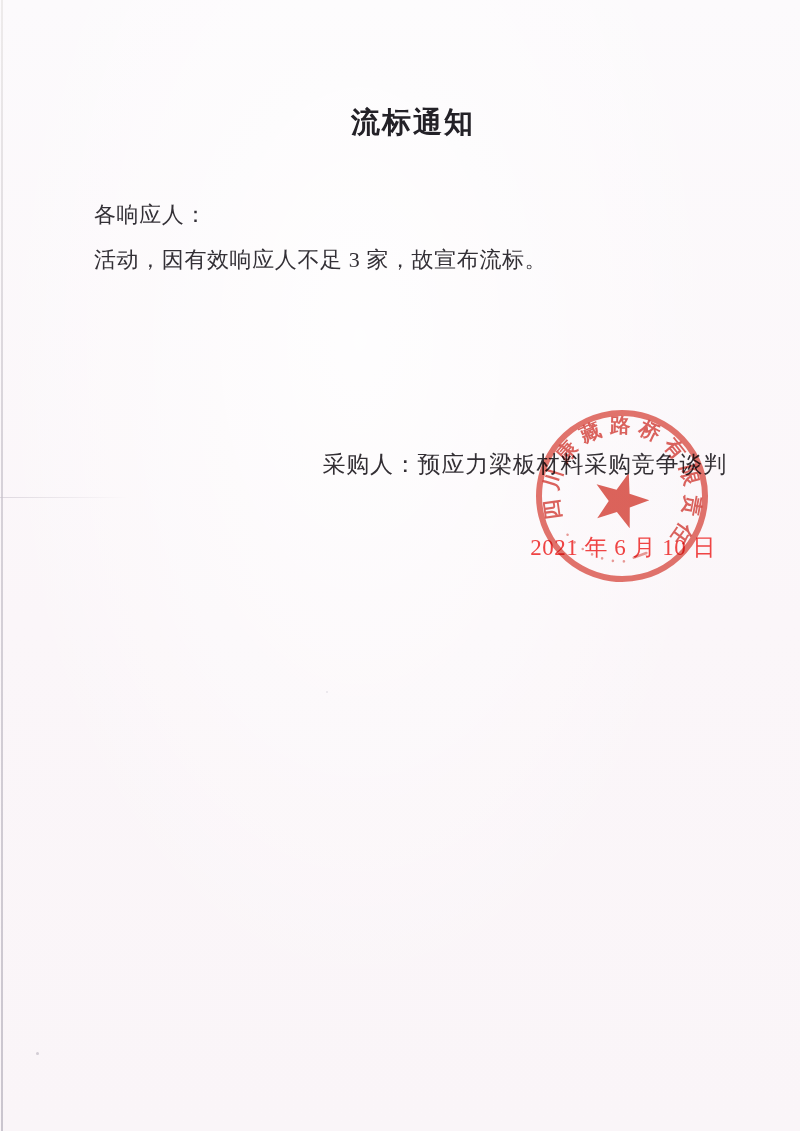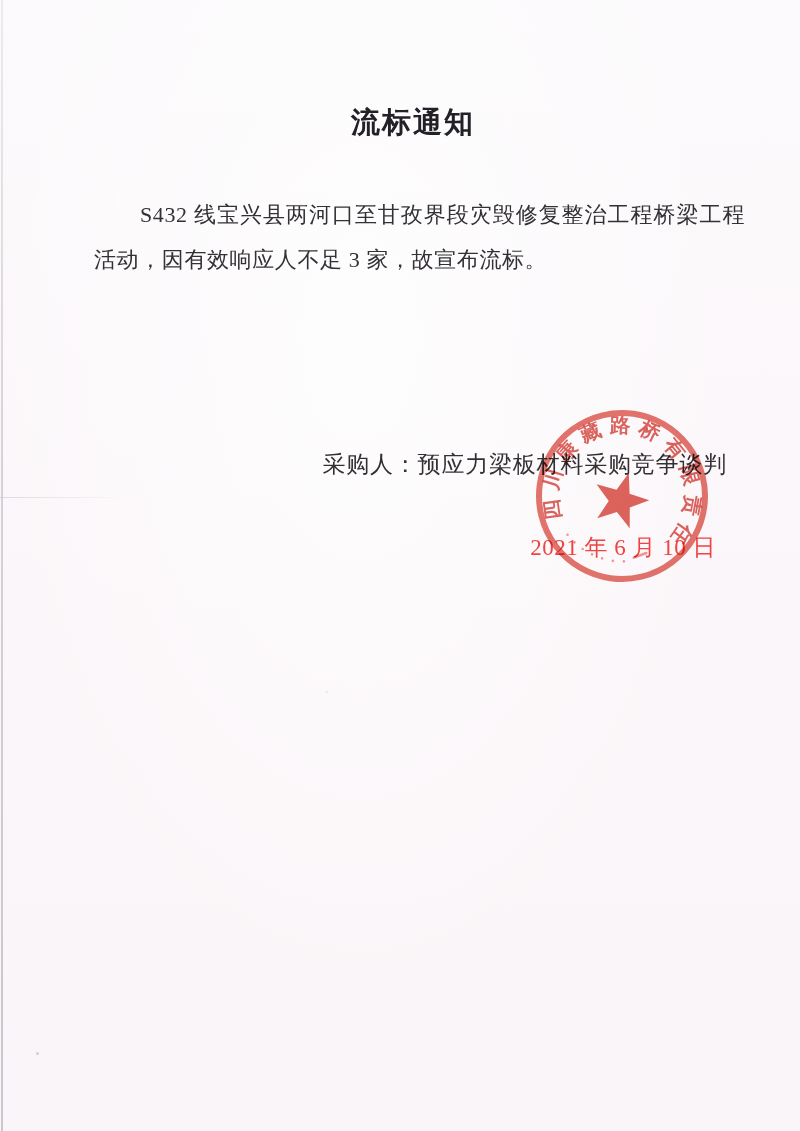--- a/index.html
+++ b/index.html
@@ -66,21 +66,21 @@
 
 <div class="paper"></div>
 <div class="edge-line"></div>
 <div class="crease"></div>
 <div class="speck s1"></div>
 <div class="speck s2"></div>
 
 <div class="doc-title">流标通知</div>
 
 <div class="letter">
-  <div class="jline indent">S432 线宝兴县两河口至甘孜界段灾毁修复整治工程桥梁工程</div>
+  <div class="line">各响应人：</div>
   <div class="line">活动，因有效响应人不足 3 家，故宣布流标。</div>
 </div>
 
 <div class="signature">采购人：预应力梁板材料采购竞争谈判</div>
 <div class="dateline">2021 年 6 月 10 日</div>
 
 <svg class="seal" viewBox="0 0 190 190" xmlns="http://www.w3.org/2000/svg">
   <defs>
     <path id="sealArc" d="M 38.7 125.5 A 64 64 0 1 1 151.3 125.5" fill="none"></path>
   </defs>

